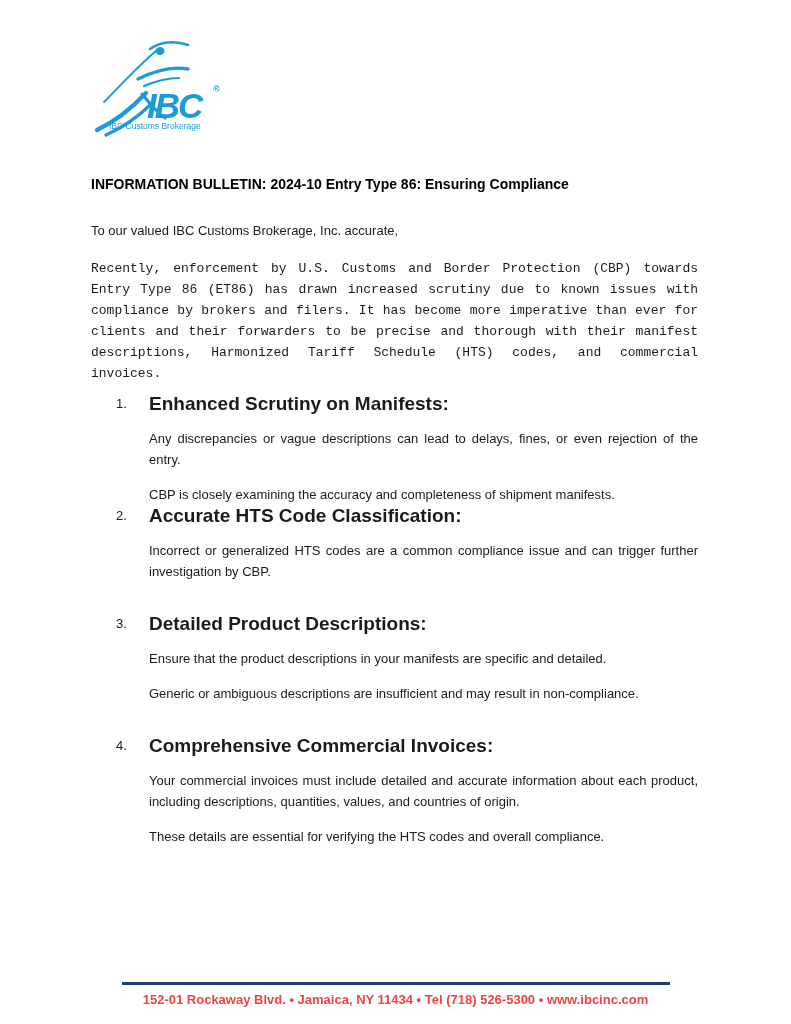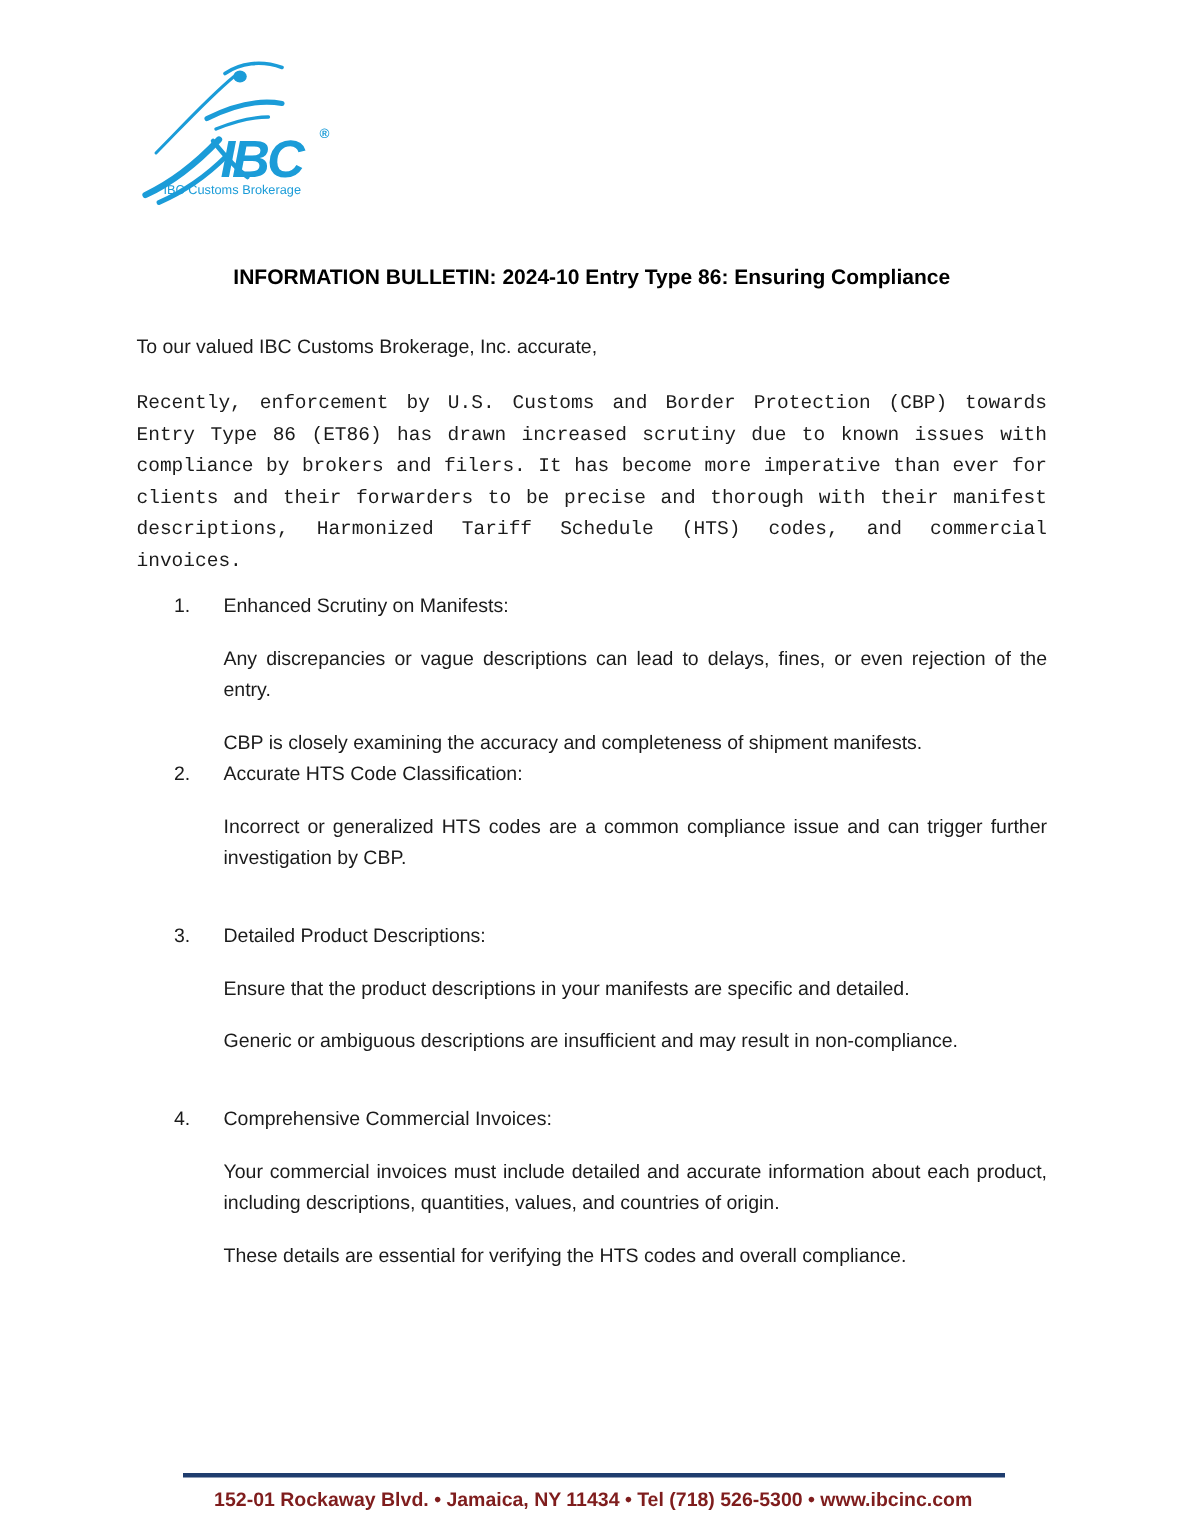--- a/index.html
+++ b/index.html
@@ -48,21 +48,20 @@
     font-family: "Liberation Sans", sans-serif;
     font-size: 8.5px;
     fill: #1B9CD8;
   }
   .title {
     margin: 36px 0 0 0;
     font-size: 14px;
     line-height: 21px;
     font-weight: bold;
     color: #000000;
-    text-align: center;
   }
   .salutation {
     margin: 25px 0 0 0;
     font-size: 13px;
     line-height: 21px;
   }
   .para {
     font-size: 13px;
     line-height: 21px;
     text-align: justify;
@@ -89,22 +88,23 @@
     margin-top: 31px;
   }
   .num {
     position: absolute;
     left: 25px;
     top: 0;
     font-size: 13px;
     line-height: 21px;
   }
   .item-heading {
-    font-size: 13px;
+    font-size: 19px;
     line-height: 21px;
+    font-weight: bold;
   }
   .item .sub {
     margin-top: 14px;
   }
   .footer {
     position: absolute;
     left: 0;
     right: 0;
     top: 944px;
   }
@@ -112,21 +112,21 @@
     width: 548px;
     height: 3px;
     margin: 0 auto;
     background: #1F3D6E;
   }
   .footer-text {
     margin-top: 7px;
     text-align: center;
     font-size: 13px;
     font-weight: bold;
-    color: #7f1d1d;
+    color: #ef4444;
   }
 </style>
 </head>
 <body>
 
 <div class="page">
   <div class="content">
 
     <div class="logo">
       <svg width="132" height="100" viewBox="0 0 132 100">

